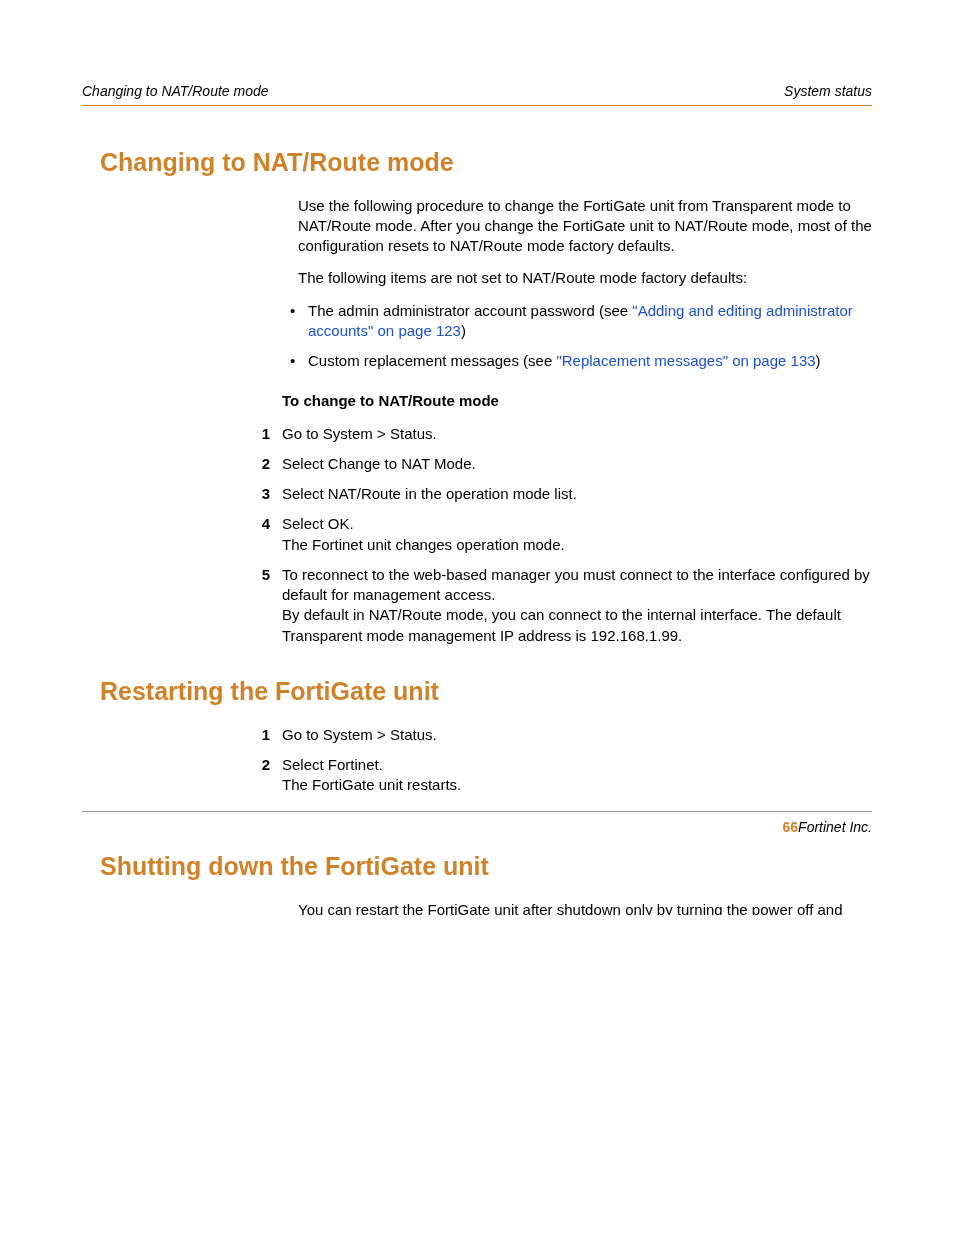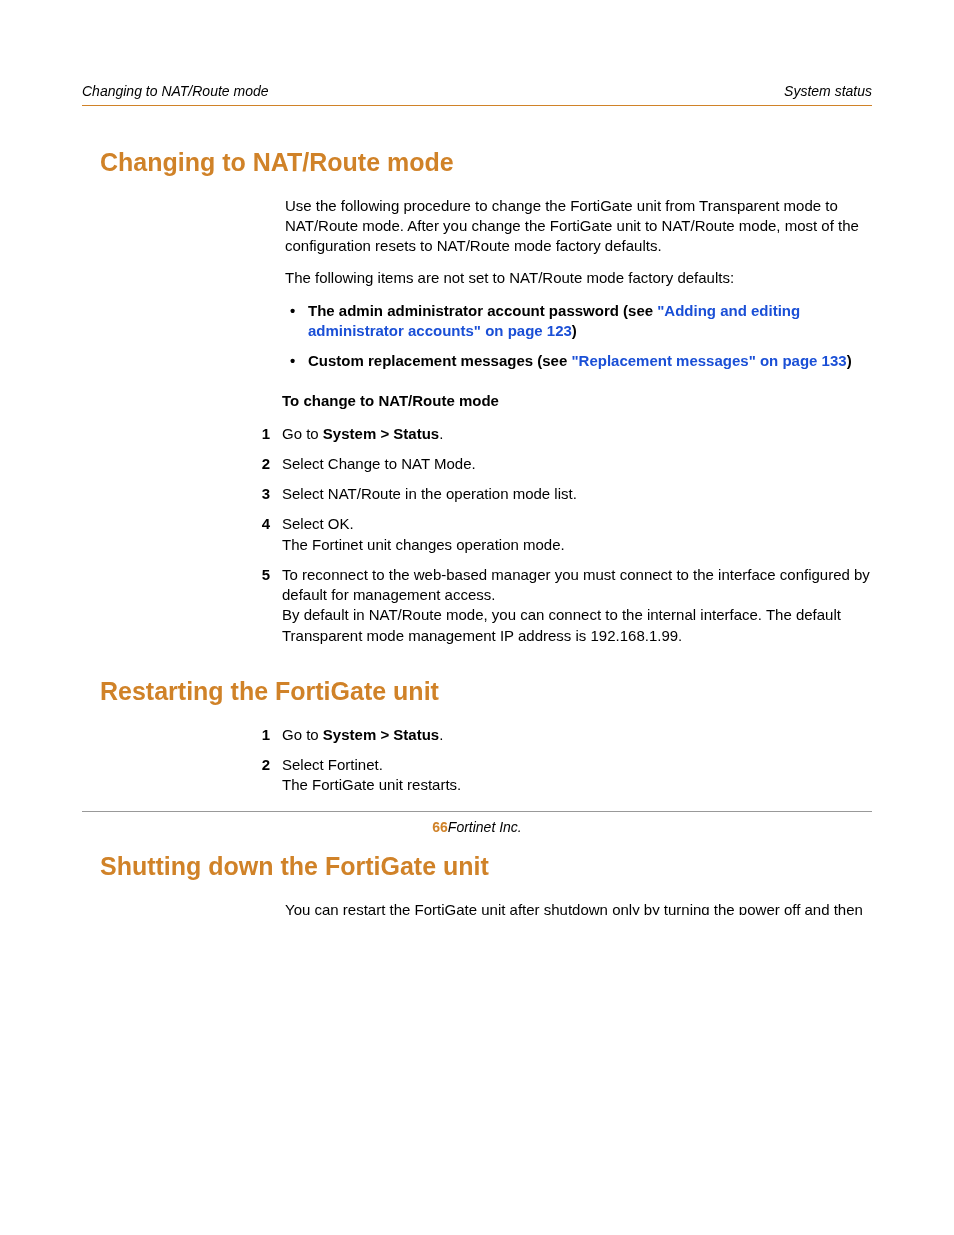--- a/index.html
+++ b/index.html
@@ -33,32 +33,31 @@
   .body-col {
     margin-left: 200px;
   }
   h1.sec {
     color: #d08228;
     font-weight: bold;
     font-size: 25px;
     margin: 40px 0 16px 18px;
   }
   p.para {
-    margin: 0 0 12px 3px;
+    margin: 0 0 12px 16px;
   }
   ul.bullets {
     list-style: none;
     padding: 0;
     margin: 0 0 14px 0;
   }
   ul.bullets li {
     position: relative;
     padding-left: 26px;
     margin-bottom: 10px;
-    font-weight: bold;
   }
   ul.bullets li::before {
     content: "•";
     position: absolute;
     left: 8px;
     top: 0;
   }
   .subhead {
     font-weight: bold;
     margin: 20px 0 12px 0;
@@ -77,35 +76,35 @@
   ol.steps > li .num {
     position: absolute;
     left: -42px;
     font-weight: bold;
     width: 30px;
     text-align: right;
   }
   .link {
     color: #1a4fd6;
   }
-  .bold { font-weight: bold; }
+  .bold { font-weight: normal; }
   .footer {
     position: absolute;
     left: 82px;
     right: 82px;
     bottom: 78px;
   }
   .footer .rule2 {
     border: 0;
     border-top: 1px solid #999;
     margin: 0 0 6px 0;
   }
   .footer-row {
     display: flex;
-    justify-content: center;
+    justify-content: flex-end;
     font-size: 14px;
   }
   .pgnum {
     color: #d08228;
     font-weight: bold;
   }
   .pub {
     font-style: italic;
   }
 </style>

